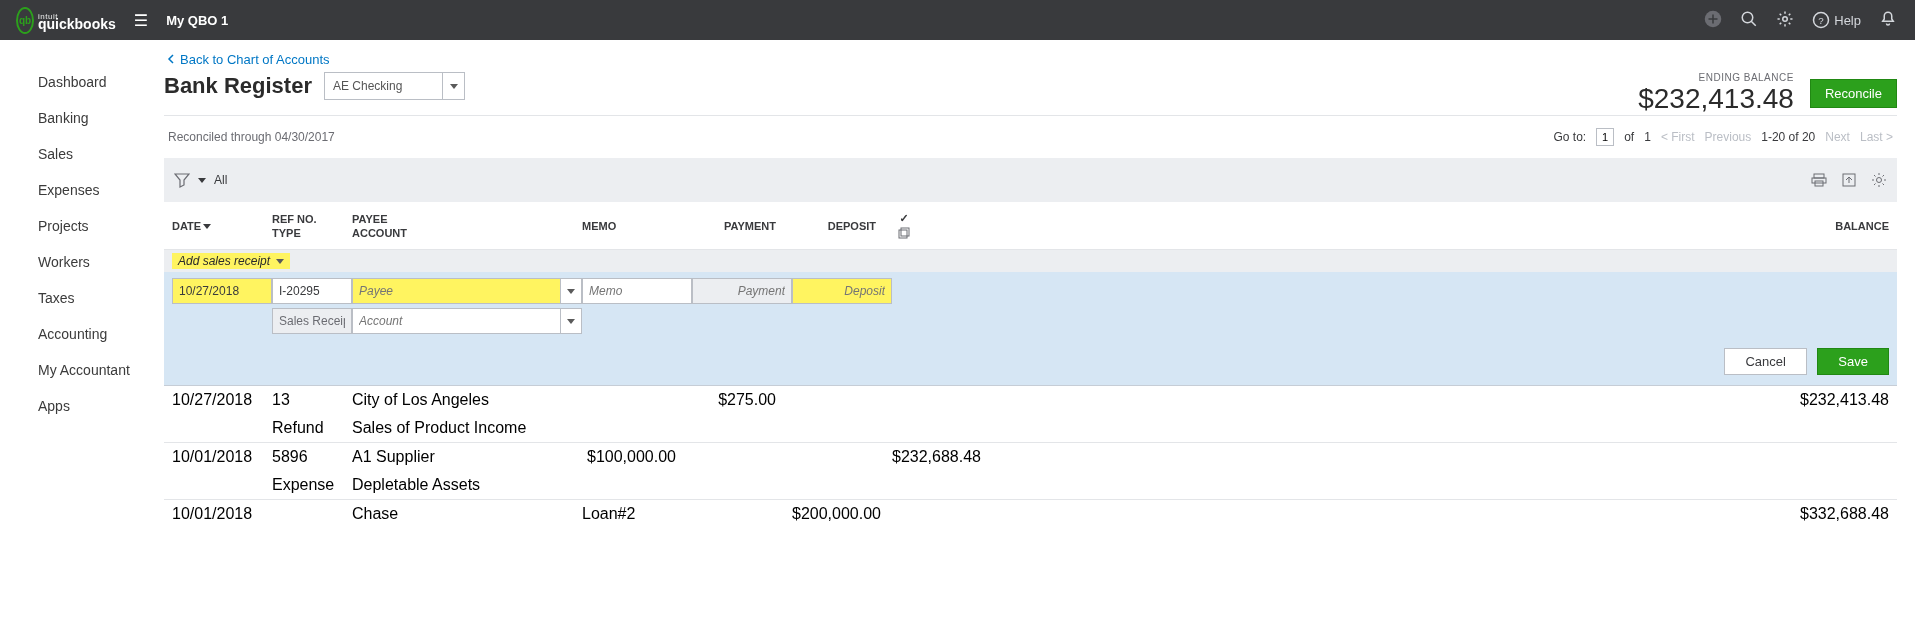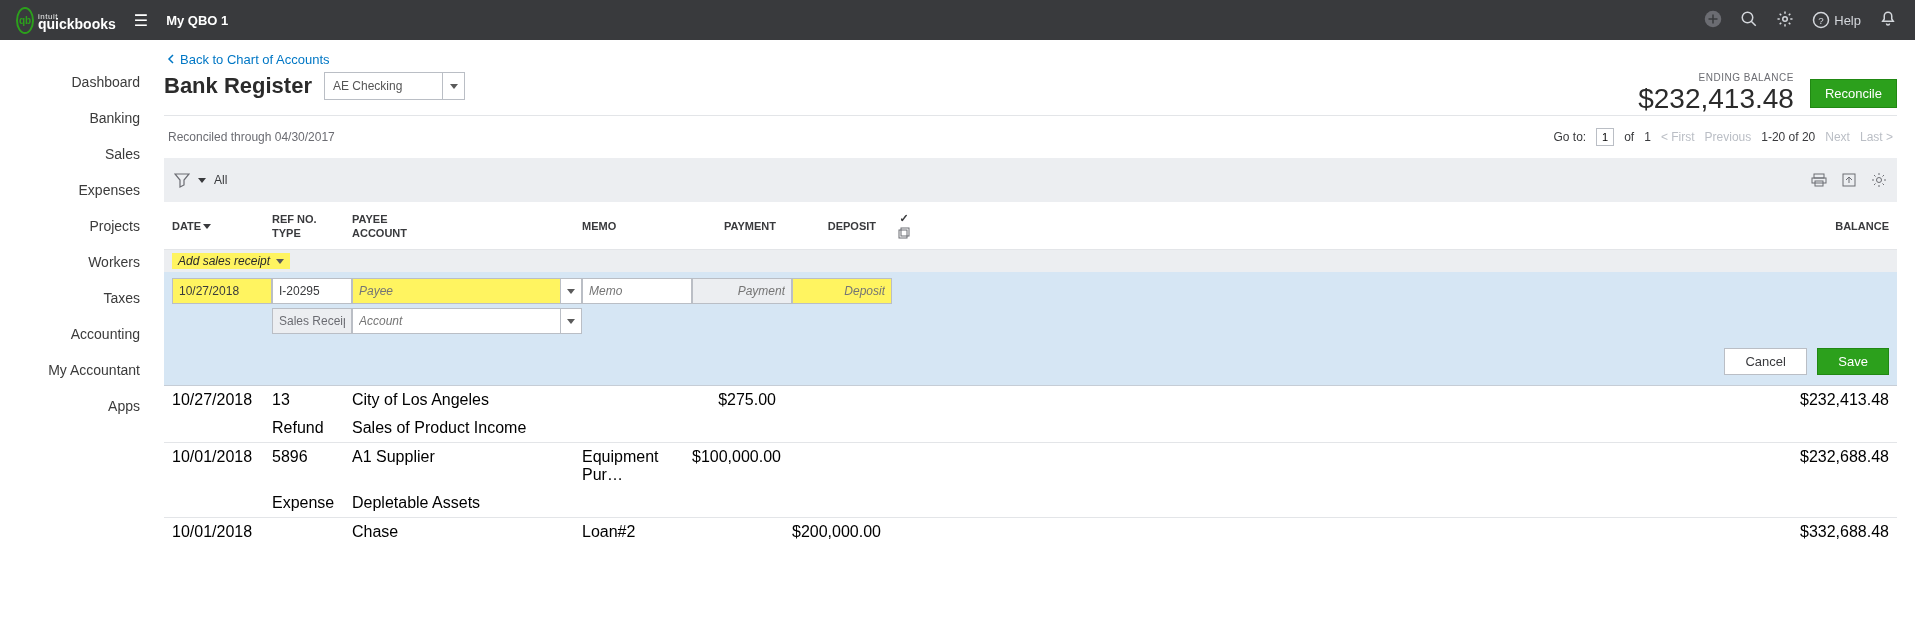--- a/index.html
+++ b/index.html
@@ -15,21 +15,21 @@
   .hamburger { margin: 0 18px; color: #fff; font-size: 16px; }
   .company-name { font-weight: 600; font-size: 13px; }
   .top-spacer { flex: 1; }
   .top-icons { display: flex; align-items: center; gap: 18px; }
   .top-icon { width: 18px; height: 18px; fill: #d4d7dc; }
   .top-icon-wrap { display:inline-flex; align-items:center; gap:4px; color:#d4d7dc; font-size:13px;}
 
   
   .main { display: flex; height: 580px; }
   .sidebar { width: 164px; padding-top: 24px; background:#fff; }
-  .sidebar-item { padding: 10px 24px 10px 38px; font-size: 14px; color: #3b3b3b; cursor: pointer; text-align: right; }
+  .sidebar-item { padding: 10px 24px 10px 38px; font-size: 14px; color: #3b3b3b; cursor: pointer; }
   .content { flex: 1; padding: 10px 18px 0 0; position: relative; }
 
   .back-link { color: #0077c5; font-size: 13px; margin-left: 2px; display:inline-flex; align-items:center; gap:4px; }
   .back-link svg { width:10px; height:10px; fill:#0077c5; }
 
   .header-row { display: flex; align-items: flex-start; justify-content: space-between; margin-top: 4px;}
   .header-left { display: flex; align-items: center; gap: 12px; justify-content: flex-end; }
   .page-title { font-size: 22px; color: #2b2b2b; }
   .account-select { height: 28px; border: 1px solid #babec5; background: #fff; display: flex; align-items:center; font-size:12px; color:#555; }
   .account-select .sel-text { padding: 0 40px 0 8px; }
@@ -316,21 +316,20 @@
               <div class="dcell"></div>
               <div class="dcell"></div>
           </div>
         </div>
 
         <div class="row-wrap">
           <div class="line1">
             <div class="dcell">10/01/2018</div>
             <div class="dcell">5896</div>
             <div class="dcell">A1 Supplier</div>
-            <div class="dcell">Equipment Pur…</div>
             <div class="dcell r">$100,000.00</div>
             <div class="dcell r"></div>
             <div class="dcell"></div>
             <div class="dcell r">$232,688.48</div>
           </div>
           <div class="line2">
             <div class="dcell"></div>
             <div class="dcell">Expense</div>
             <div class="dcell">Depletable Assets</div>
             <div class="dcell"></div>

